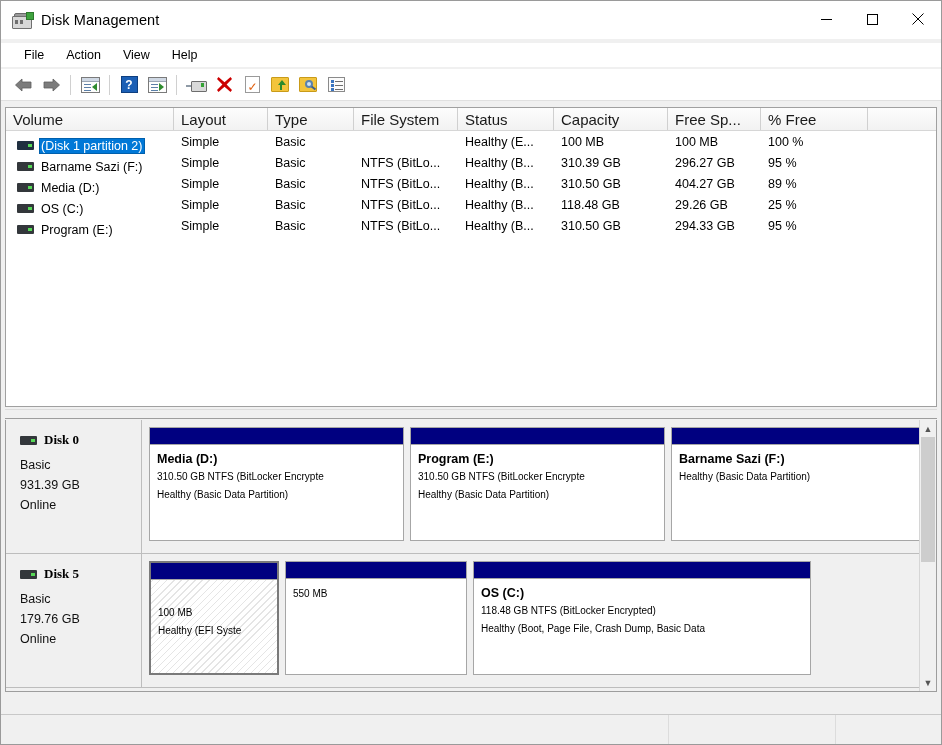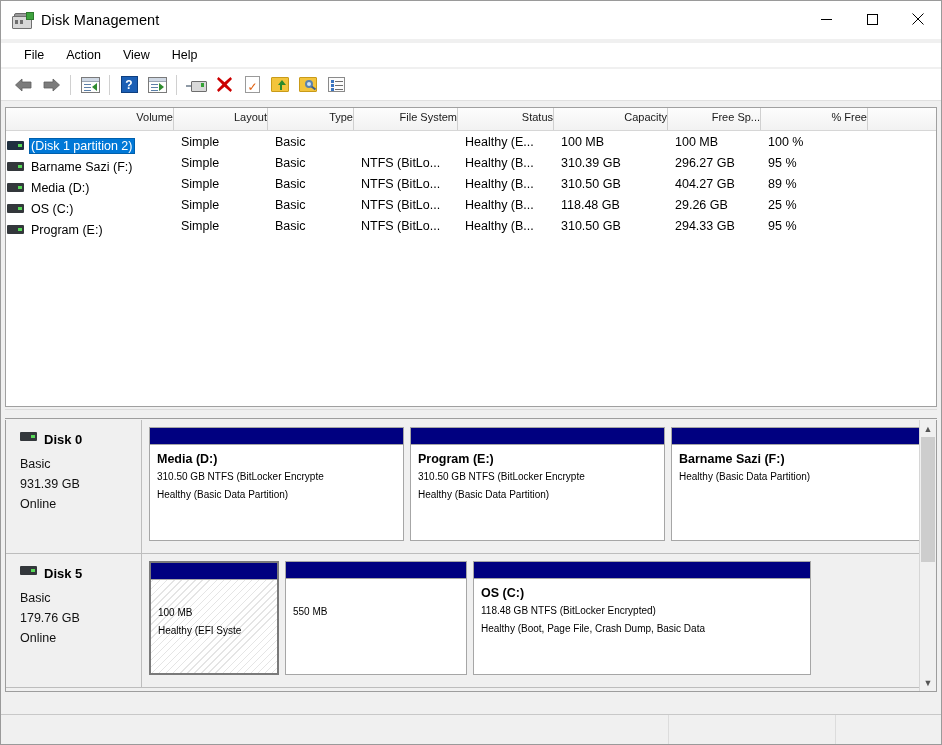--- a/index.html
+++ b/index.html
@@ -308,26 +308,25 @@
   .colheader {
     display: flex;
     height: 22px;
     background: #f5f5f5;
     border-bottom: 1px solid #d6d6d6;
   }
   .col {
     box-sizing: border-box;
     border-right: 1px solid #d0d0d0;
     padding: 3px 0 0 7px;
-    font-size: 11px;
+    font-size: 15px;
     color: #1a1a1a;
     white-space: nowrap;
     overflow: hidden;
     background: linear-gradient(to bottom, #fdfdfd 0%, #f2f2f2 100%);
-    text-align: right;
   }
   .col.c0 { width: 168px; }
   .col.c1 { width: 94px; }
   .col.c2 { width: 86px; }
   .col.c3 { width: 104px; }
   .col.c4 { width: 96px; }
   .col.c5 { width: 114px; }
   .col.c6 { width: 93px; }
   .col.c7 { width: 107px; }
   .col.c8 { width: 68px; border-right: none; }
@@ -338,21 +337,21 @@
     align-items: center;
   }
   .vcell {
     box-sizing: border-box;
     padding-left: 7px;
     font-size: 12.5px;
     color: #000000;
     white-space: nowrap;
     overflow: hidden;
   }
-  .vcell.c0 { width: 168px; display: flex; align-items: center; padding-left: 1px; margin-top: 8px; }
+  .vcell.c0 { width: 168px; display: flex; align-items: center; padding-left: 11px; margin-top: 8px; }
   .vcell.c1 { width: 94px; }
   .vcell.c2 { width: 86px; }
   .vcell.c3 { width: 104px; }
   .vcell.c4 { width: 96px; }
   .vcell.c5 { width: 114px; }
   .vcell.c6 { width: 93px; }
   .vcell.c7 { width: 107px; }
 
   .vol-ico {
     width: 17px; height: 9px;
@@ -420,22 +419,23 @@
   .diskinfo {
     width: 136px;
     flex: 0 0 136px;
     box-sizing: border-box;
     border-right: 1px solid #bdbdbd;
     padding: 12px 0 0 14px;
     background: #f0f0f0;
   }
   .diskinfo .dhead {
     display: flex;
-    align-items: flex-start;
+    align-items: center;
     margin-bottom: 7px;
+    font-family: Liberation Serif, serif;
   }
   .dhead .dico {
     width: 17px; height: 9px;
     position: relative;
     margin-right: 7px;
   }
   .dhead .dico .body {
     position: absolute; left:0; top:0;
     width: 17px; height: 9px;
     background: #33373b;
@@ -877,21 +877,21 @@
           <div class="pbody">
             <div class="pname"></div>
             <div class="pline" style="margin-top:18px">100 MB</div>
             <div class="pline">Healthy (EFI Syste</div>
           </div>
         </div>
         <div class="part" style="width:182px">
           <div class="capbar"></div>
           <div class="pbody">
             <div class="pname"></div>
-            <div class="pline" style="margin-top:18px">550 MB</div>
+            <div class="pline" style="">550 MB</div>
             <div class="pline"></div>
           </div>
         </div>
         <div class="part" style="width:338px">
           <div class="capbar"></div>
           <div class="pbody">
             <div class="pname">OS  (C:)</div>
             <div class="pline">118.48 GB NTFS (BitLocker Encrypted)</div>
             <div class="pline">Healthy (Boot, Page File, Crash Dump, Basic Data</div>
           </div>

